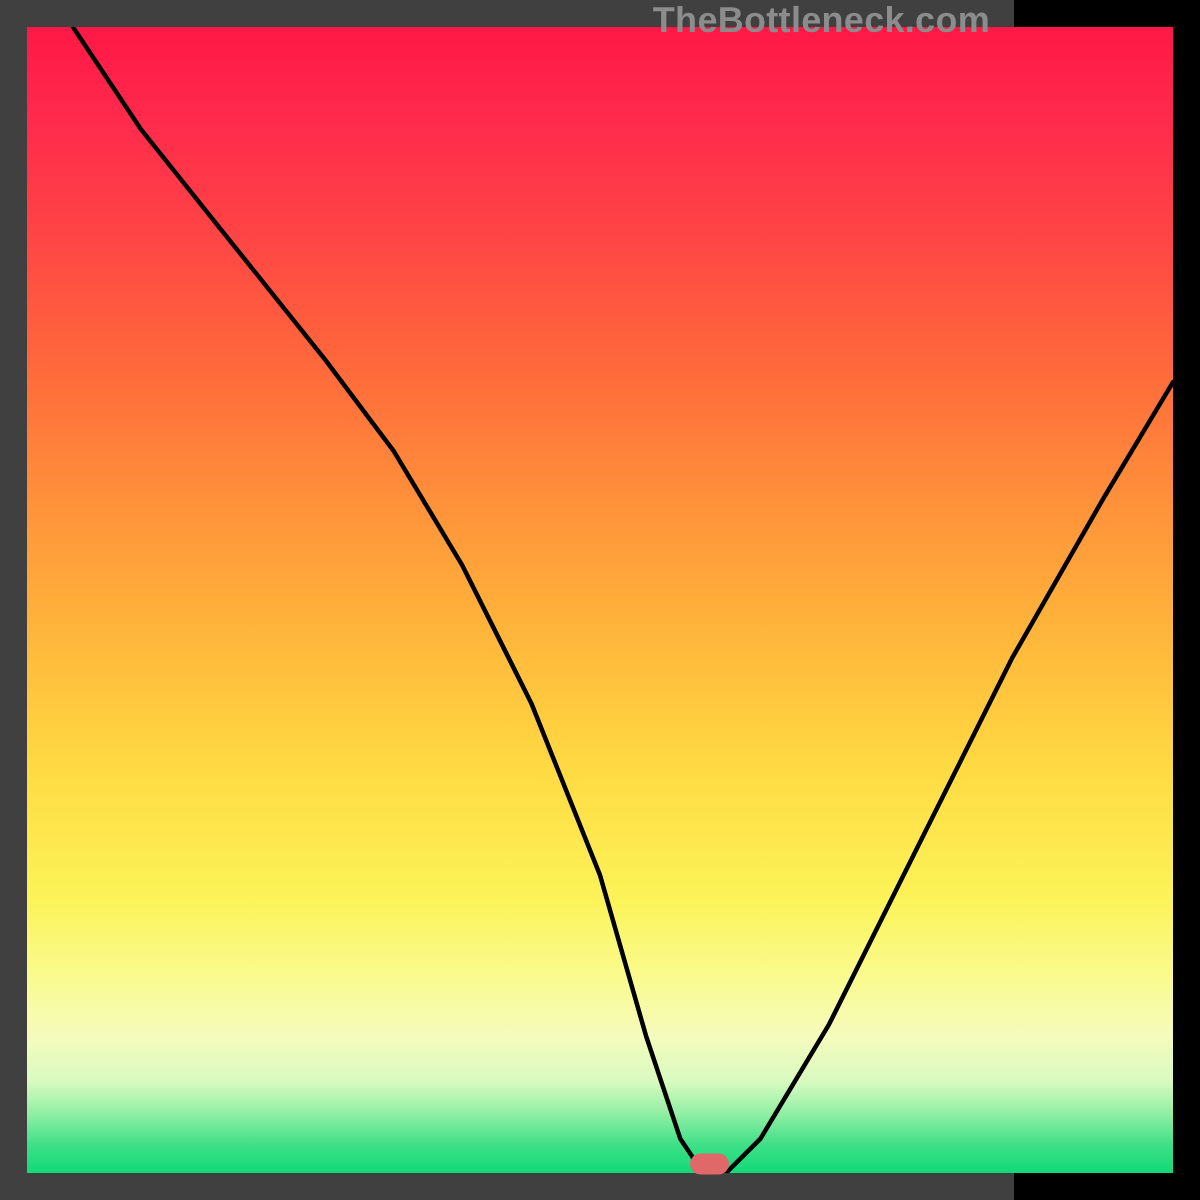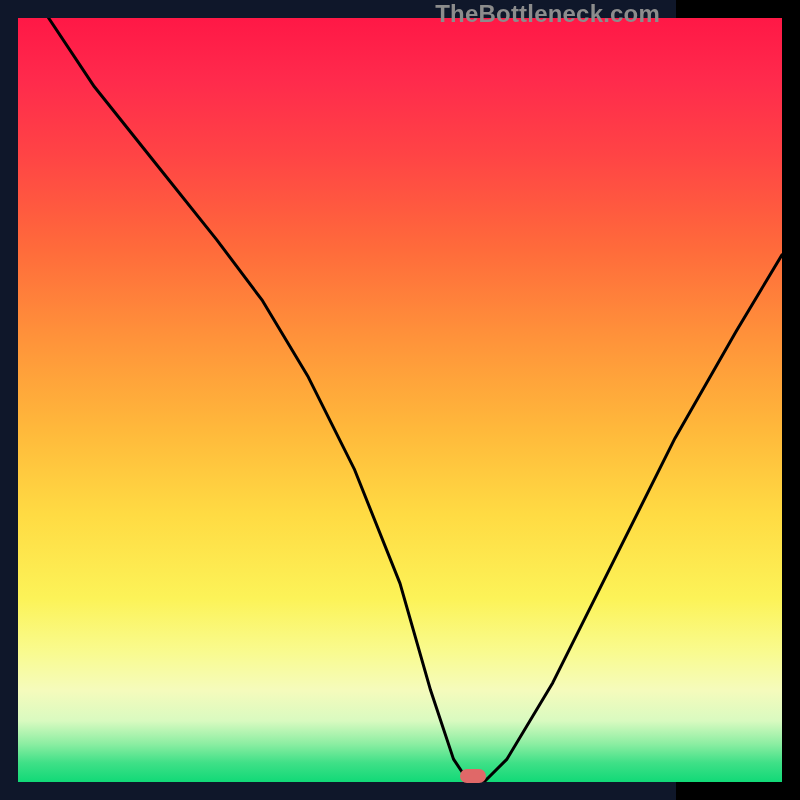--- a/index.html
+++ b/index.html
@@ -8,21 +8,21 @@
     width: 800px;
     height: 800px;
     overflow: hidden;
     background: #000;
     font-family: Arial, Helvetica, sans-serif;
   }
   .frame {
     position: relative;
     width: 676px;
     height: 800px;
-    background: #0f172a;
+    background: #404040;
   }
   .plot {
     position: absolute;
     left: 18px;
     top: 18px;
     width: 764px;
     height: 764px;
     background: linear-gradient(
       to bottom,
       #ff1846 0%,

